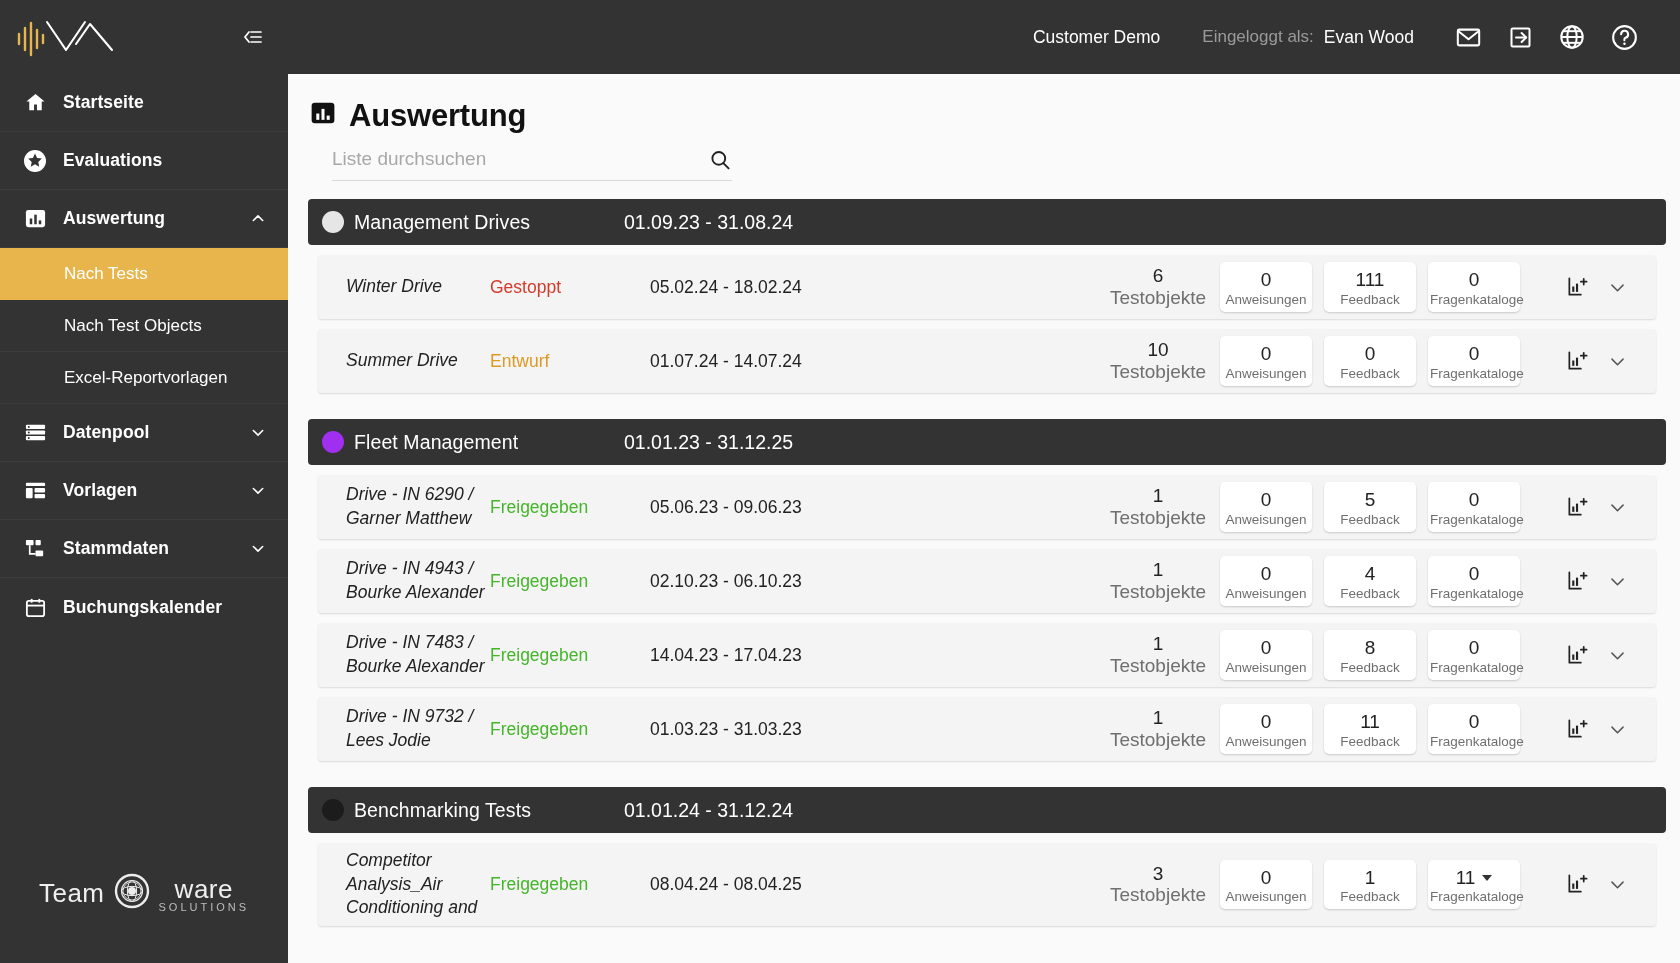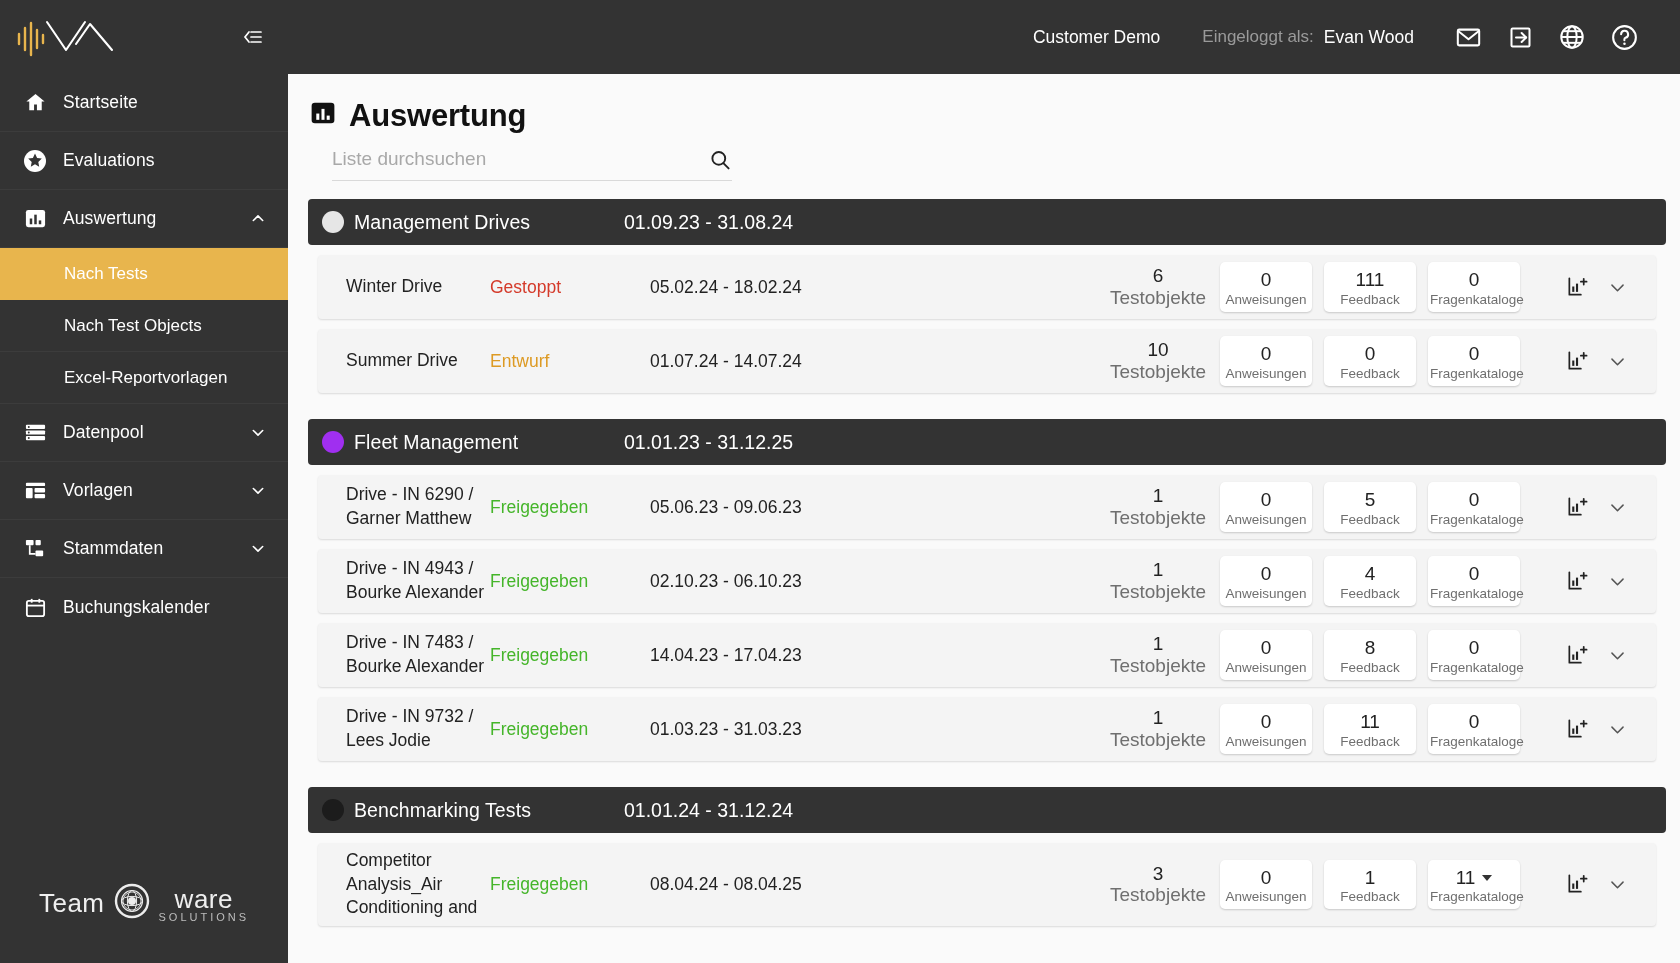--- a/index.html
+++ b/index.html
@@ -28,20 +28,21 @@
     width: 32px; height: 32px; display: flex; align-items: center;
     justify-content: center; cursor: pointer;
   }
   .sb-nav { flex: 1; overflow: hidden; }
   .nav-item {
     display: flex; align-items: center;
     height: 58px; padding: 0 22px 0 22px;
     color: #ffffff; font-size: 17.5px; cursor: pointer;
     border-bottom: 1px solid #3c3c3c;
     position: relative;
+    font-weight: bold;
   }
   .nav-item .ico {
     width: 26px; height: 26px; margin-right: 15px;
     display: flex; align-items: center; justify-content: center;
     flex: 0 0 26px;
   }
   .nav-item .lbl { flex: 1; letter-spacing: .1px; }
   .nav-item .chev {
     width: 16px; height: 16px; display: flex;
     align-items: center; justify-content: center;
@@ -49,21 +50,21 @@
   .nav-item.active-parent { }
   .sub-item {
     display: flex; align-items: center;
     height: 52px; padding-left: 64px;
     color: #ffffff; font-size: 17px; cursor: pointer;
     border-bottom: 1px solid #3c3c3c;
   }
   .sub-item.selected { background: #e8b54d; color: #ffffff; border-bottom-color: #e8b54d; }
 
   .sb-footer {
-    position: absolute; bottom: 36px; left: 0; width: 100%;
+    position: absolute; bottom: 46px; left: 0; width: 100%;
     display: flex; justify-content: center; align-items: center;
   }
   .tw-logo { display: flex; align-items: center; color: #e4e4e4; }
   .tw-text { font-size: 26px; letter-spacing: .5px; font-weight: 400; color: #efefef;}
   .tw-sub { font-size: 11px; letter-spacing: 3px; color: #bdbdbd; margin-top: -4px; }
 
   
   .main { flex: 1; height: 963px; display: flex; flex-direction: column; background: #fafafa; overflow: hidden;}
   .topbar {
     height: 74px; background: #333333; display: flex; align-items: center;
@@ -115,21 +116,21 @@
   .rows { padding: 10px 0 2px 0; }
   .row {
     background: #f4f4f4;
     border-radius: 4px;
     margin: 0 10px 10px 10px;
     box-shadow: 0 1px 2px rgba(0,0,0,.13);
     display: flex; align-items: center;
     min-height: 64px;
     padding: 6px 0 6px 0;
   }
-  .c-name { width: 172px; padding-left: 28px; font-size: 17.5px; color: #222; line-height: 1.35; }
+  .c-name { width: 172px; padding-left: 28px; font-size: 17.5px; color: #222; line-height: 1.35; font-style: italic; }
   .c-status { width: 160px; font-size: 17.5px; }
   .c-range { width: 250px; font-size: 17.5px; color: #222; }
   .c-spacer { flex: 1; }
 
   .stat-plain {
     width: 100px; text-align: center;
   }
   .stat-plain .num { font-size: 19px; color: #222; line-height: 1.15;}
   .stat-plain .cap { font-size: 19px; color: #6f6f6f; }
 

